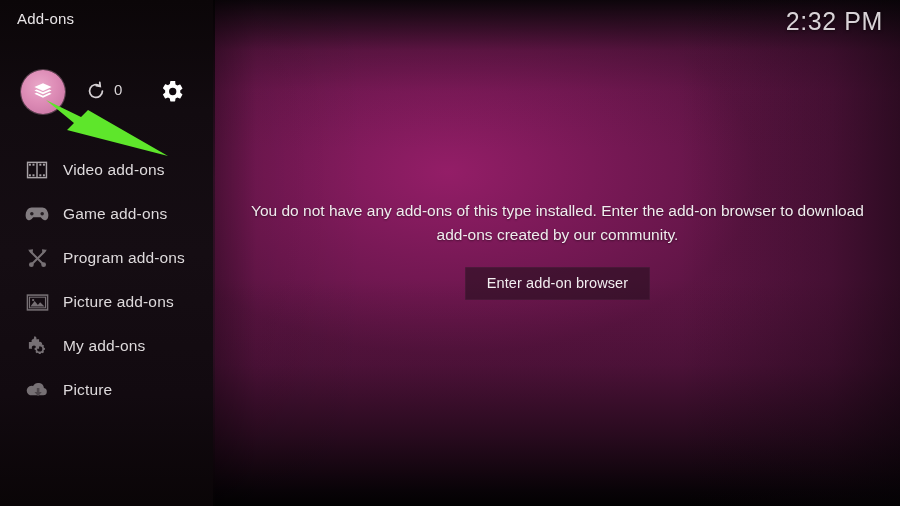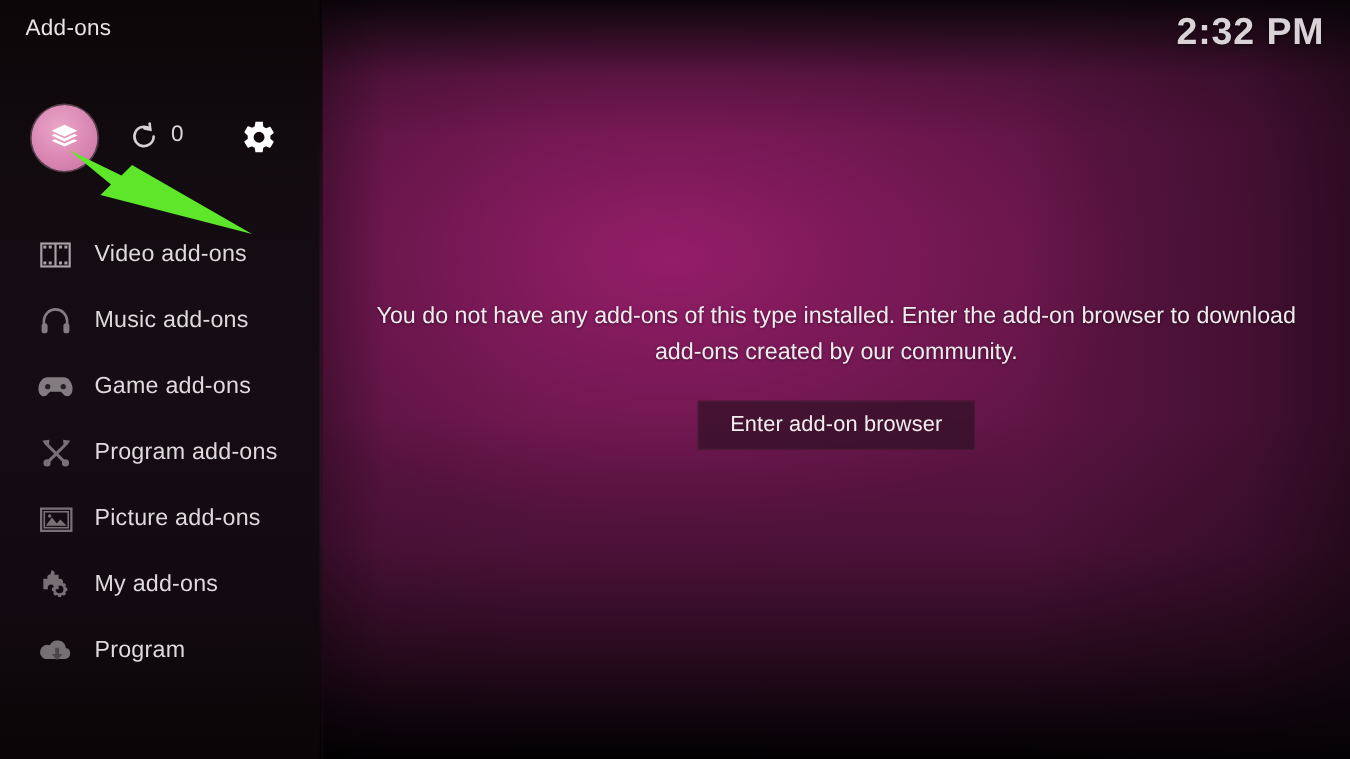--- a/index.html
+++ b/index.html
@@ -194,21 +194,21 @@
     cursor:pointer;
     letter-spacing:0.1px;
     box-shadow:inset 0 0 0 1px rgba(120,60,100,0.15);
   }
 
   
   #clock {
     position:absolute;
     right:17px; top:7px;
     font-size:25px;
-    font-weight:700;
+    font-weight:400;
     color:#d9d3d7;
     letter-spacing:0.6px;
     z-index:6;
     text-shadow:0 1px 3px rgba(0,0,0,0.5);
   }
 
   
   #annotation-arrow {
     position:absolute;
     left:44px; top:96px;
@@ -286,30 +286,20 @@
               <rect x="3" y="14.8" width="2.2" height="2.2"></rect>
               <rect x="7" y="14.8" width="2.2" height="2.2"></rect>
               <rect x="14.6" y="14.8" width="2.2" height="2.2"></rect>
               <rect x="18.6" y="14.8" width="2.2" height="2.2"></rect>
             </g>
           </svg>
         </span>
         <span class="mi-label">Video add-ons</span>
       </div>
 
-      <div class="menu-item">
-        <span class="mi-icon">
-          <svg width="22" height="20" viewBox="0 0 24 22" fill="none" stroke="#9b9599" stroke-width="1.9">
-            <path d="M3.5 14.5V11a8.5 8.5 0 0 1 17 0v3.5"></path>
-            <rect x="1.8" y="12.6" width="4.4" height="7.4" rx="2.1" fill="#9b9599" stroke="none"></rect>
-            <rect x="17.8" y="12.6" width="4.4" height="7.4" rx="2.1" fill="#9b9599" stroke="none"></rect>
-          </svg>
-        </span>
-        <span class="mi-label">Music add-ons</span>
-      </div>
 
       <div class="menu-item">
         <span class="mi-icon">
           <svg width="24" height="16" viewBox="0 0 26 17" fill="#9b9599">
             <path d="M7.2 1.4h11.6c3.2 0 5.8 3 6.4 7 .5 3.4-.8 6.4-3.1 6.8-1.8.3-3-.9-4.3-2.4l-.8-.9H9l-.8.9c-1.3 1.5-2.5 2.7-4.3 2.4C1.6 14.8.3 11.8.8 8.4 1.4 4.4 4 1.4 7.2 1.4z"></path>
             <circle cx="7.4" cy="8.3" r="1.9" fill="#2a2428"></circle>
             <circle cx="18.6" cy="8.3" r="1.9" fill="#2a2428"></circle>
           </svg>
         </span>
         <span class="mi-label">Game add-ons</span>
@@ -351,21 +341,21 @@
         <span class="mi-label">My add-ons</span>
       </div>
 
       <div class="menu-item">
         <span class="mi-icon">
           <svg width="24" height="20" viewBox="0 0 26 21" fill="#8d878b">
             <path d="M20.5 8.3a6.2 6.2 0 0 0-11.7-2.0A5.0 5.0 0 0 0 5.4 16.2h14.4a4.0 4.0 0 0 0 .7-7.9z"></path>
             <path d="M12.8 8.2h2.8v4.4h2.6l-4.0 4.6-4.0-4.6h2.6z" fill="#5a5458"></path>
           </svg>
         </span>
-        <span class="mi-label">Program</span>
+        <span class="mi-label">Picture</span>
       </div>
 
     </div>
   </div>
 
   <svg id="annotation-arrow" viewBox="0 0 128 62">
     <path d="M2 4 L30 27 L23 34 L124 60 L44 14 L37 21 Z" fill="#5ee62b"></path>
   </svg>
 
 </div>

